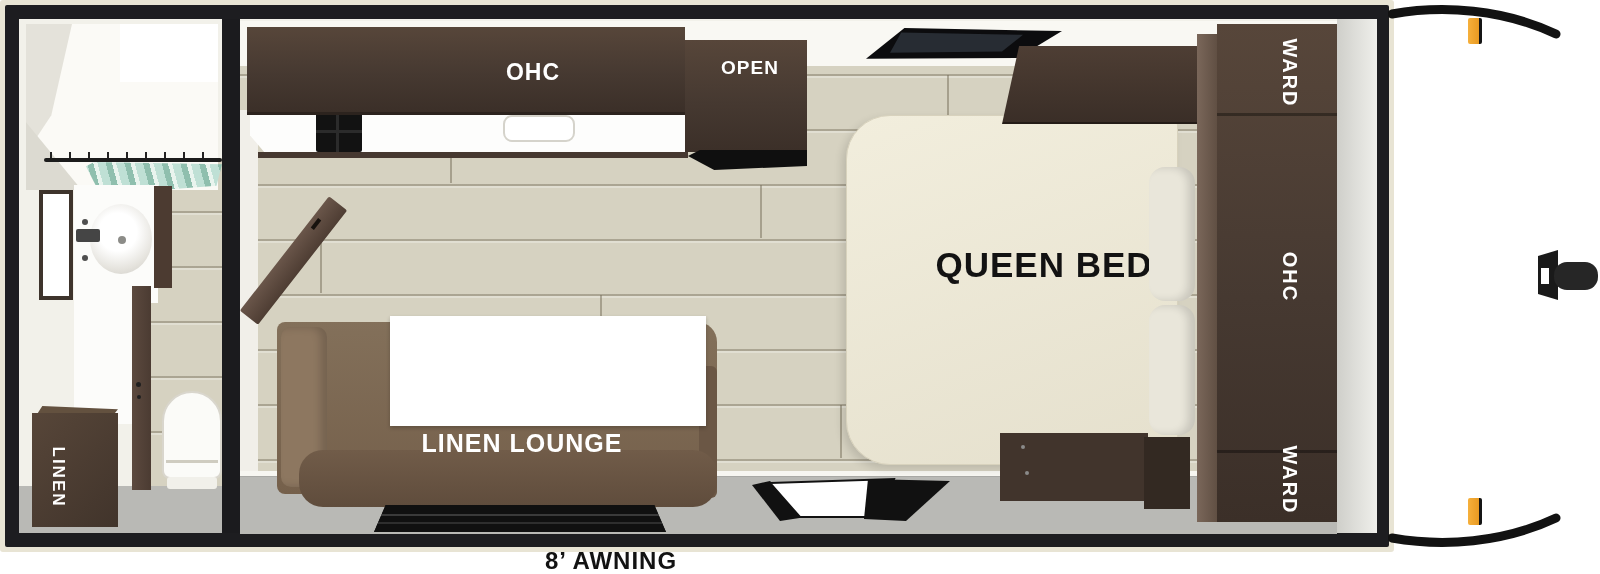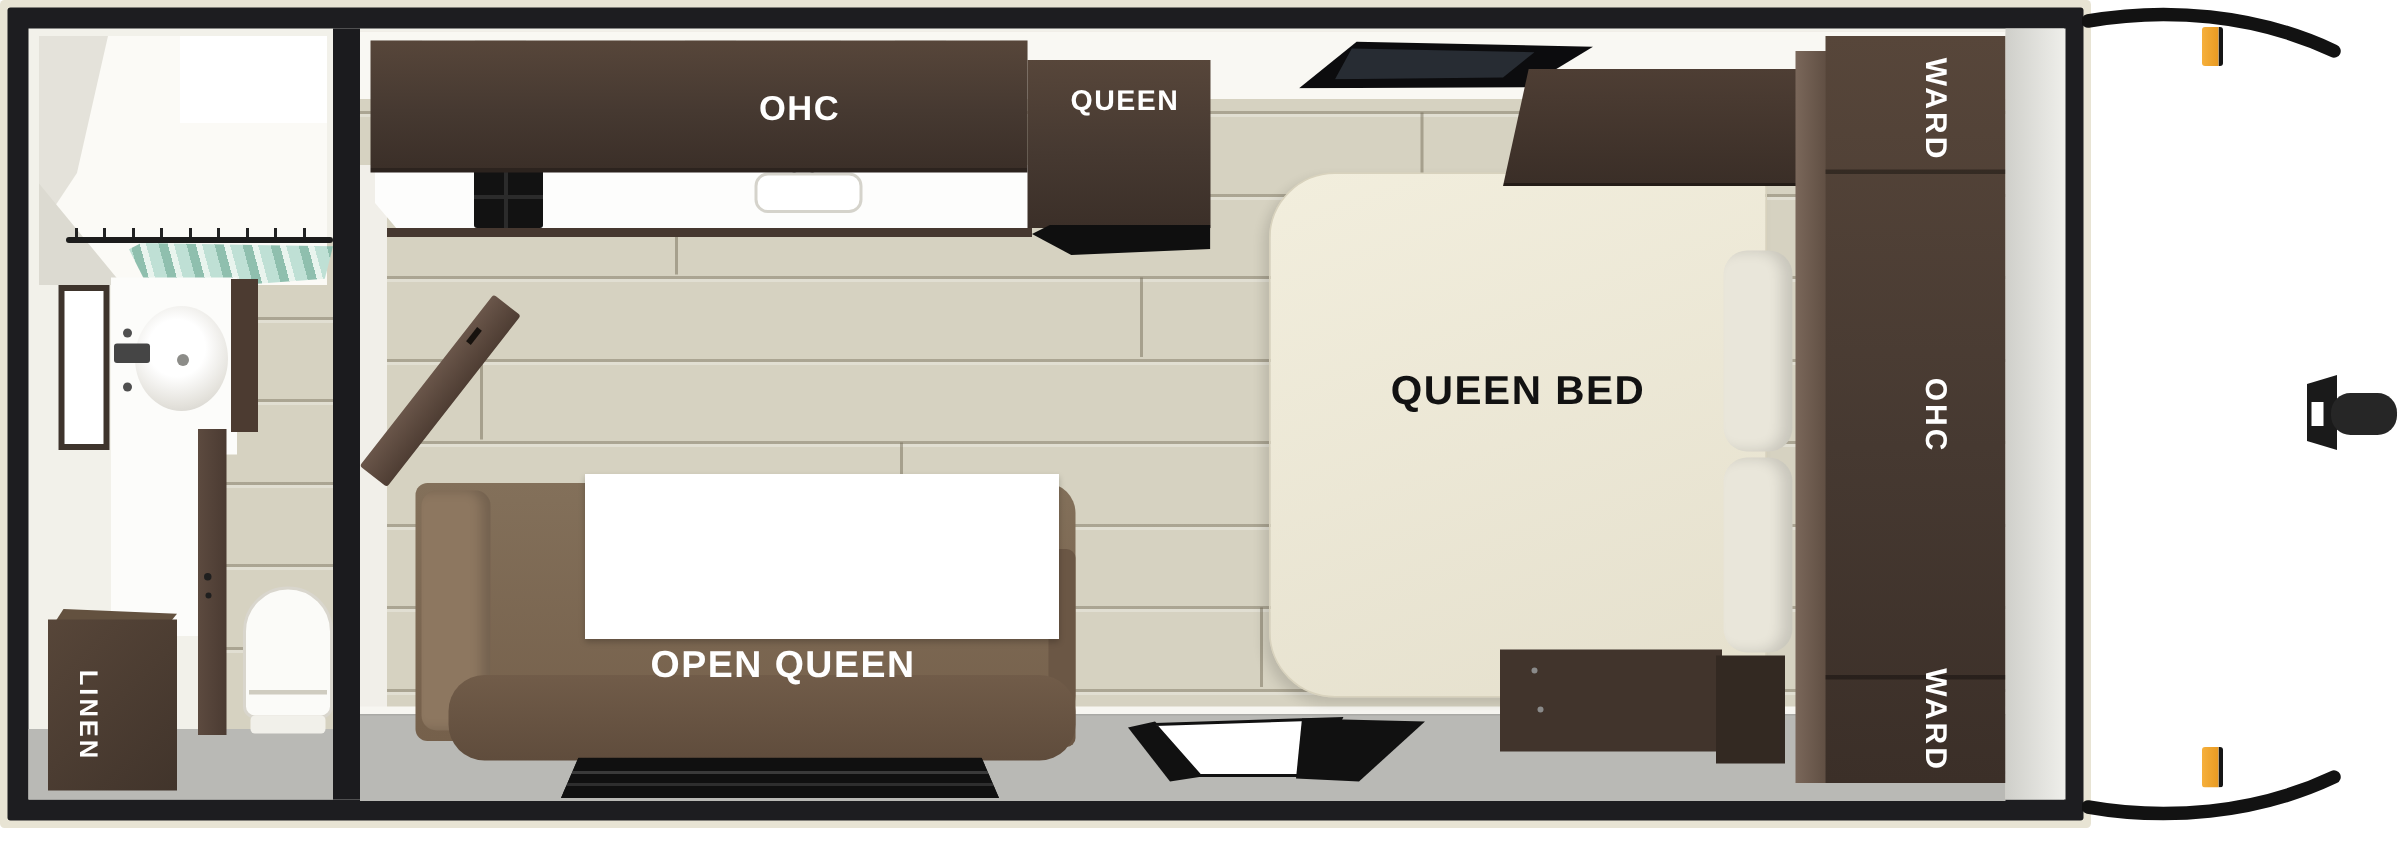--- a/index.html
+++ b/index.html
@@ -99,37 +99,37 @@
                                linear-gradient(180deg,transparent 0 18px,#2b2b2b 18px 21px,transparent 21px);"></div>
   <div class="abs" style="left:503px;top:115px;width:72px;height:27px;background:#ffffff;border:2px solid #d5d3cb;
               box-sizing:border-box;border-radius:9px;"></div>
   <div class="abs" style="left:527px;top:110px;width:5px;height:5px;border-radius:50%;background:#6f6f6f;"></div>
   <div class="abs" style="left:539px;top:110px;width:5px;height:5px;border-radius:50%;background:#6f6f6f;"></div>
 
   <div class="abs cab" style="left:247px;top:27px;width:438px;height:88px;border-bottom:3px solid #2c231e;box-sizing:border-box;"></div>
   <div class="lbl" style="left:483px;top:61px;width:100px;font-size:23px;">OHC</div>
 
   <div class="abs cab" style="left:685px;top:40px;width:122px;height:112px;"></div>
-  <div class="lbl" style="left:690px;top:58px;width:120px;font-size:19px;">QUEEN</div>
+  <div class="lbl" style="left:690px;top:58px;width:120px;font-size:19px;">OPEN</div>
   <div class="abs" style="left:688px;top:150px;width:119px;height:20px;background:#0f0f0f;
               clip-path:polygon(10% 0,100% 0,100% 80%,22% 100%,0 30%);"></div>
 
   <div class="abs" style="left:221px;top:249px;width:145px;height:23px;transform:rotate(-52deg);
               background:linear-gradient(180deg,#6a564a,#4e3d33);border-radius:2px;"></div>
   <div class="abs" style="left:310px;top:222px;width:12px;height:4px;background:#17120e;transform:rotate(-52deg);"></div>
 
   <div class="abs" style="left:862px;top:25px;width:202px;height:36px;background:#0c0c0e;
               clip-path:polygon(21% 8%,99% 17%,77% 92%,2% 94%);"></div>
   <div class="abs" style="left:890px;top:30px;width:140px;height:24px;background:#272c33;
               clip-path:polygon(8% 10%,95% 20%,80% 90%,0 95%);"></div>
 
   <div class="abs" style="left:846px;top:115px;width:330px;height:348px;border-radius:44px 10px 10px 44px;
               background:linear-gradient(160deg,#f2eedd,#e5e0cd);border:1px solid #d8d2bd;
               box-shadow:-4px 4px 8px rgba(0,0,0,0.12);"></div>
-  <div class="lbl lbl-dark" style="left:872px;top:247px;width:280px;font-size:27px;letter-spacing:1px;">QUEEN BED</div>
+  <div class="lbl lbl-dark" style="left:904px;top:247px;width:280px;font-size:35px;letter-spacing:1px;">QUEEN BED</div>
   <div class="abs" style="left:1149px;top:167px;width:46px;height:134px;background:#e9e6da;border-radius:16px;
               box-shadow:inset -7px 0 9px rgba(0,0,0,0.14);"></div>
   <div class="abs" style="left:1149px;top:305px;width:46px;height:130px;background:#e9e6da;border-radius:16px;
               box-shadow:inset -7px 0 9px rgba(0,0,0,0.14);"></div>
 
   <div class="abs" style="left:1002px;top:46px;width:214px;height:78px;
               background:linear-gradient(180deg,#4e3e34,#3a2e27);clip-path:polygon(8% 0,100% 0,100% 100%,0 100%);
               border-bottom:2px solid #241c17;box-sizing:border-box;"></div>
   <div class="abs" style="left:1000px;top:433px;width:148px;height:68px;background:#41342c;"></div>
   <div class="abs" style="left:1021px;top:445px;width:4px;height:4px;border-radius:50%;background:#8a8a8a;"></div>
@@ -148,21 +148,21 @@
 
   <div class="abs" style="left:277px;top:322px;width:440px;height:172px;background:linear-gradient(180deg,#83705a,#75604b);
               border-radius:8px 20px 30px 8px;"></div>
   <div class="abs" style="left:281px;top:327px;width:46px;height:160px;background:#8d7760;border-radius:10px;
               box-shadow:inset -6px 0 8px rgba(0,0,0,0.18);"></div>
   <div class="abs" style="left:699px;top:366px;width:18px;height:132px;background:#6b5745;border-radius:6px;"></div>
   <div class="abs" style="left:299px;top:450px;width:418px;height:57px;border-radius:24px;
               background:linear-gradient(180deg,#715c49,#5f4c3c);"></div>
   <div class="abs" style="left:390px;top:316px;width:316px;height:110px;background:#ffffff;
               box-shadow:0 2px 4px rgba(0,0,0,0.22);"></div>
-  <div class="lbl" style="left:391px;top:431px;width:262px;font-size:25px;">OPEN QUEEN</div>
+  <div class="lbl" style="left:391px;top:431px;width:262px;font-size:25px;">LINEN LOUNGE</div>
   <div class="abs" style="left:374px;top:505px;width:292px;height:27px;background:#101010;
               clip-path:polygon(4% 0,96% 0,100% 100%,0 100%);
               background-image:linear-gradient(180deg,#101010 0 9px,#3a3a3a 9px 11px,#101010 11px 17px,#2e2e2e 17px 19px,#101010 19px);"></div>
 
   <svg class="abs" style="left:748px;top:477px;" width="205" height="48" viewBox="0 0 205 48">
     <polygon points="4,8 22,4 58,40 32,44" fill="#111111"></polygon>
     <polygon points="22,6 146,2 128,40 52,40" fill="#ffffff" stroke="#111111" stroke-width="2"></polygon>
     <polygon points="120,2 202,4 158,44 116,42" fill="#111111"></polygon>
   </svg>
 
@@ -171,14 +171,15 @@
     <path d="M 4,538 C 55,547 115,543 168,518" fill="none" stroke="#121212" stroke-width="9" stroke-linecap="round"></path>
     <path d="M 150,256 L 170,250 L 170,300 L 150,294 Z" fill="#1a1a1a"></path>
     <rect x="166" y="262" width="44" height="28" rx="13" fill="#262626"></rect>
     <rect x="153" y="268" width="8" height="16" fill="#ffffff"></rect>
   </svg>
   <div class="abs" style="left:1468px;top:18px;width:11px;height:26px;border-radius:2px;
               background:linear-gradient(90deg,#f6b03c,#e89a22);border-right:3px solid #151515;"></div>
   <div class="abs" style="left:1468px;top:498px;width:11px;height:27px;border-radius:2px;
               background:linear-gradient(90deg,#f6b03c,#e89a22);border-right:3px solid #151515;"></div>
 
+  <div class="lbl lbl-dark" style="left:451px;top:549px;width:320px;font-size:24px;letter-spacing:1px;">8’ AWNING</div>
 
 </div>
 
 </body></html>

